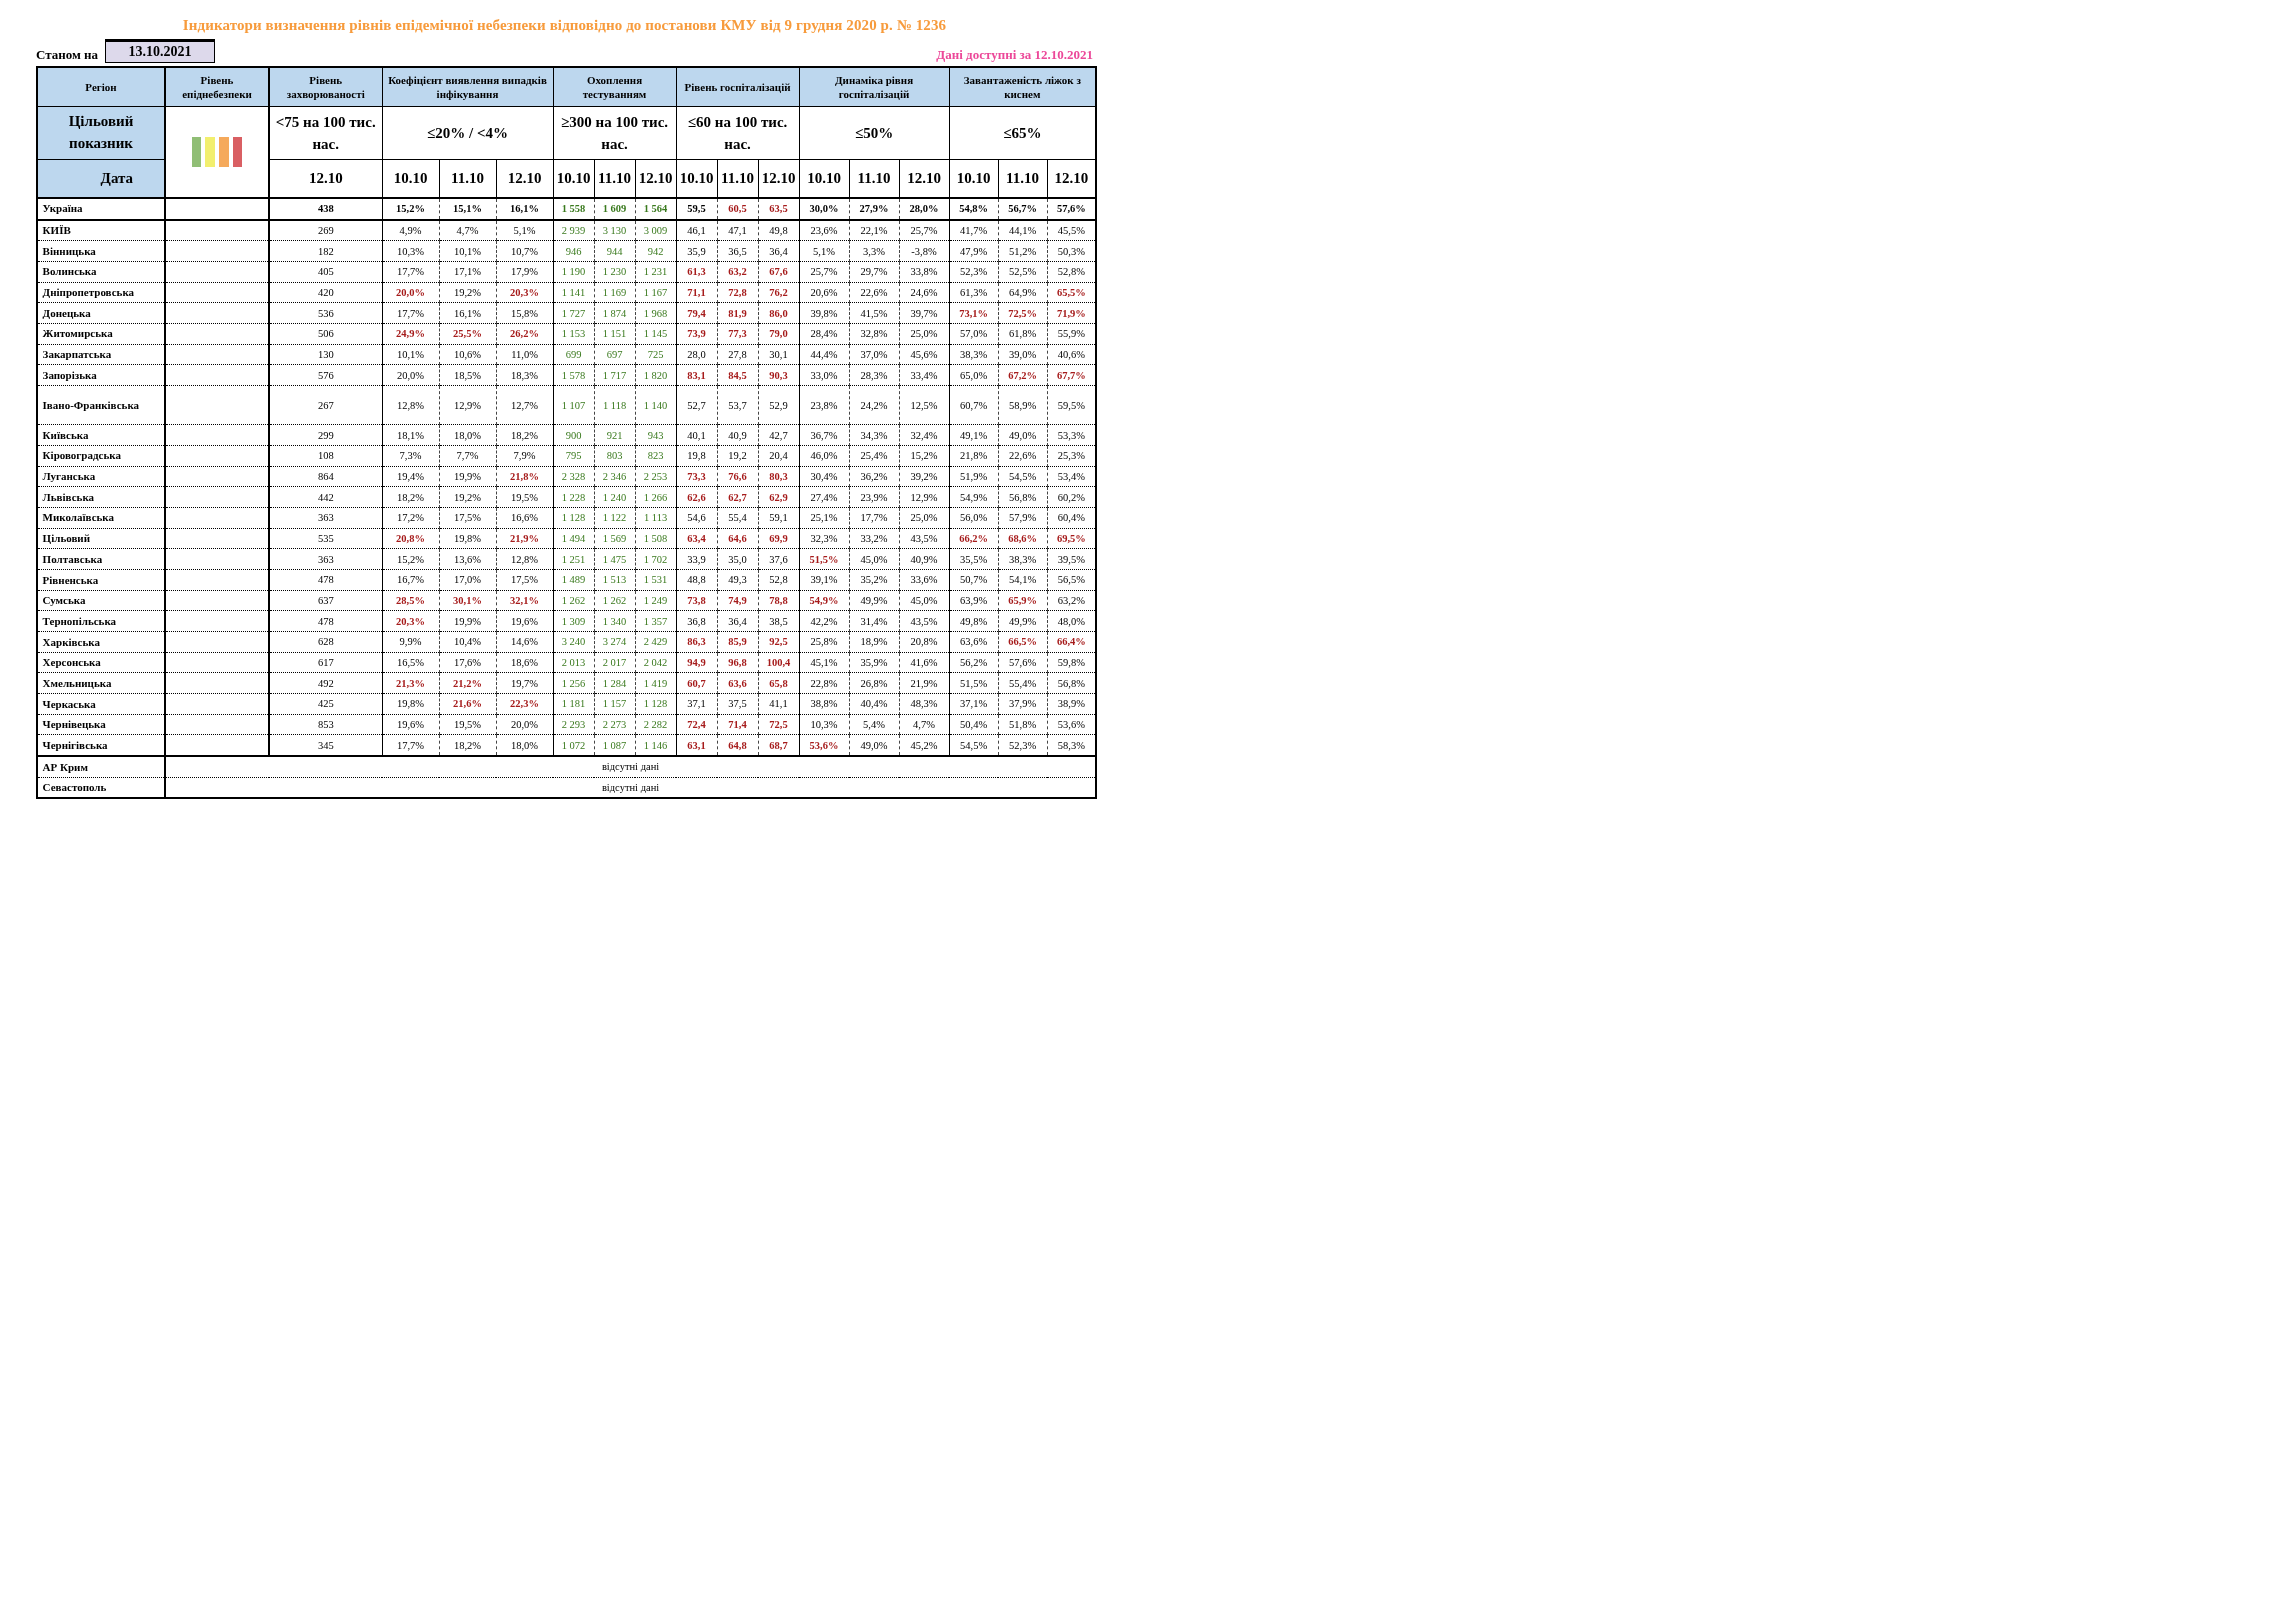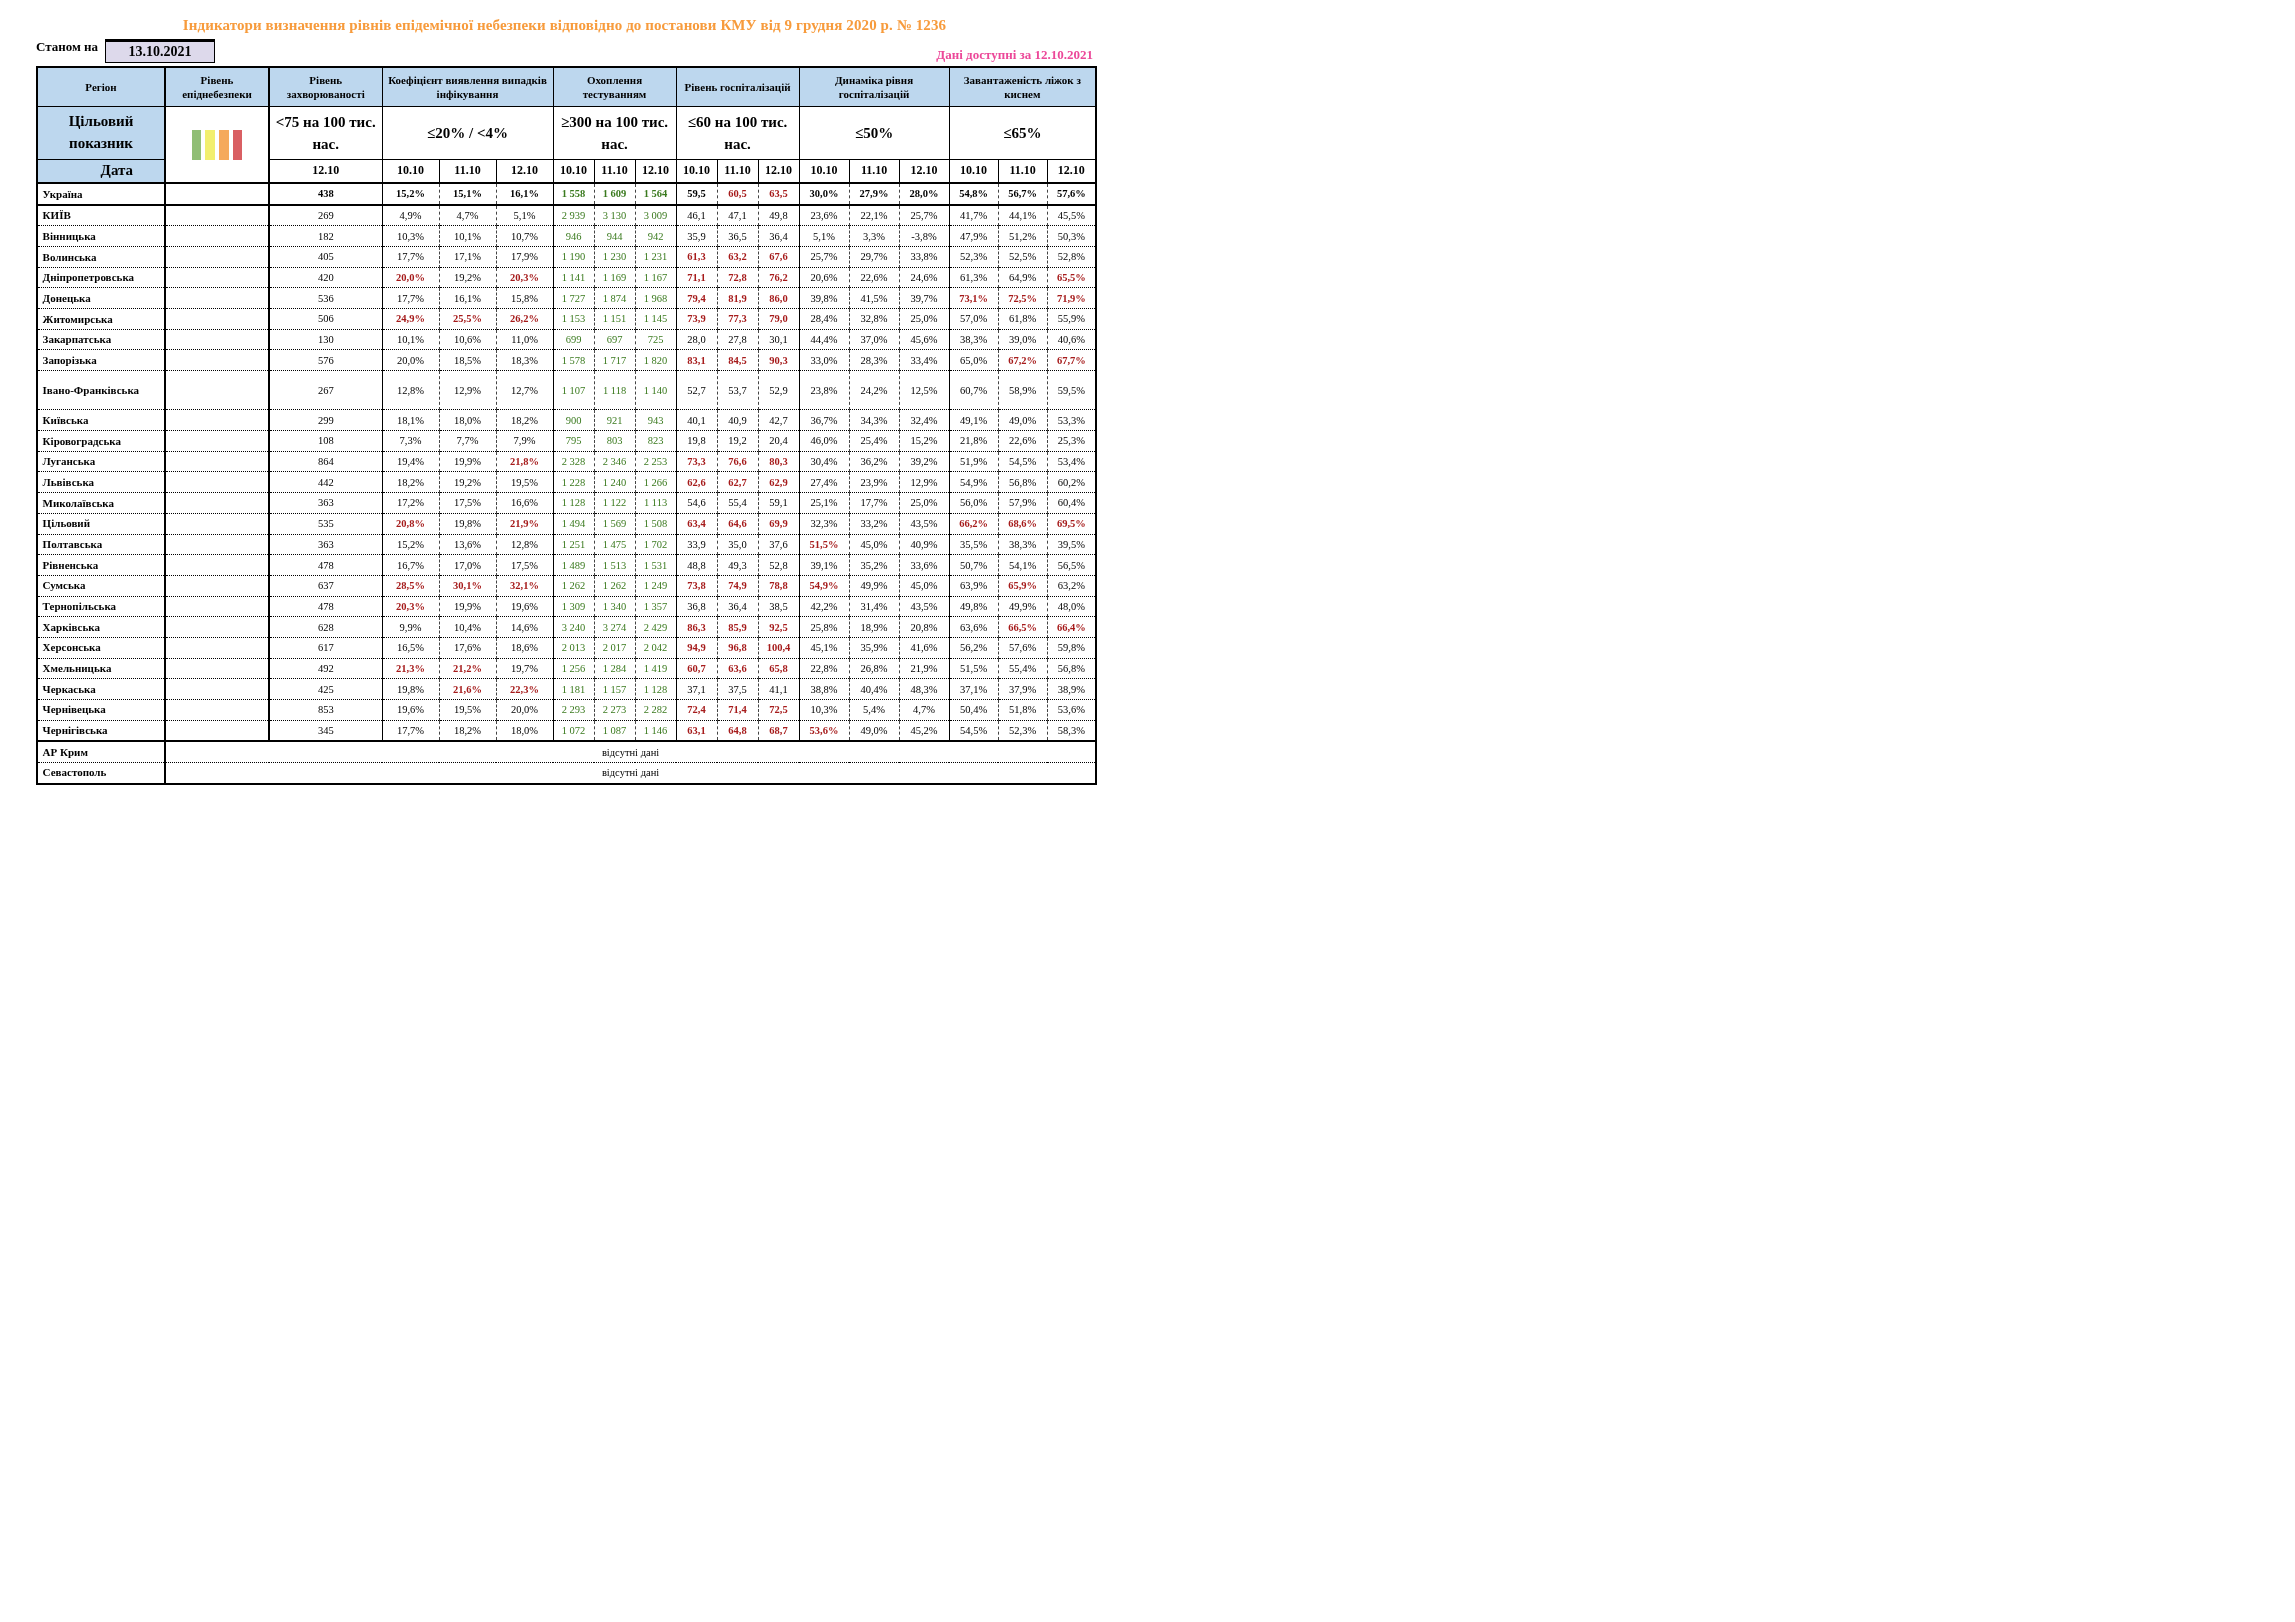--- a/index.html
+++ b/index.html
@@ -3,21 +3,21 @@
 <meta charset="utf-8">
 <style>
   html,body{margin:0;padding:0;background:#fff;}
   body{width:1147px;height:811px;overflow:hidden;font-family:"Liberation Serif",serif;
        -webkit-font-smoothing:antialiased;}
   .page{position:relative;width:1147px;height:811px;background:#fff;}
   .title{margin:17px 36px 0 36px;width:1057px;text-align:center;font-weight:bold;
          font-size:15px;color:var(--title-color,#F79B3C);letter-spacing:0.1px;}
   .topbar{margin:5.2px 36px 3.3px 36px;width:1057px;display:flex;justify-content:space-between;
           align-items:flex-end;}
-  .asof{display:flex;align-items:flex-start;gap:6.5px;font-size:13px;font-weight:bold;color:#000;}
+  .asof{display:flex;align-items:flex-end;gap:6.5px;font-size:13px;font-weight:bold;color:#000;}
   .asof-box{display:inline-block;min-width:85px;text-align:center;background:var(--asof-bg,#DDD9EB);
             border:1.3px solid #000;border-top:3.9px solid #000;padding:2px 11.8px;font-size:14px;}
   .avail{font-size:13px;font-weight:bold;color:#ec4899;white-space:pre;}
   table{margin-left:36px;border-collapse:collapse;table-layout:fixed;width:1057px;
         border:2px solid #000;}
   th,td{overflow:hidden;vertical-align:middle;}
   thead th,thead td{text-align:center;}
   .h1 th{background:var(--header-bg,#BDD7EE);font-size:11px;font-weight:bold;
          padding:4.6px 1.3px;line-height:1.3;border-left:1.3px solid #000;border-bottom:1.3px solid #000;}
   .h1 th.first{border-left:none;}
@@ -25,21 +25,21 @@
   .lbl{background:var(--header-bg,#BDD7EE);font-size:15px;font-weight:bold;padding:2.6px 1.3px;}
   .h2 .lbl{border-bottom:1.3px solid #000;line-height:1.45;}
   .h2 td.tgt{font-size:15px;font-weight:bold;padding:3.3px 1.3px;line-height:1.5;
              border-left:1.3px solid #000;border-bottom:1.3px solid #000;background:#fff;}
   .h2 td.heavy,.h3 td.heavy{border-left:2px solid #000;}
   .legend-cell{background:#fff;border-left:2px solid #000;border-bottom:2px solid #000;
                border-right:2px solid #000;}
   .legend{display:flex;justify-content:center;align-items:center;gap:3.9px;}
   .legend .bar{display:inline-block;width:9.8px;height:30px;}
   .h3 .lbl{border-bottom:2px solid #000;padding-left:33px;}
-  .h3 td.dt{font-size:12px;font-weight:bold;padding:2px 0;background:#fff;
+  .h3 td.dt{font-size:15px;font-weight:bold;padding:10px 0;background:#fff;
             border-left:0.7px solid #000;border-bottom:2px solid #000;}
   tr.body td{font-size:10.5px;text-align:center;height:18.3px;padding:0.7px 0;
              border-bottom:0.7px dotted #000;background:#fff;}
   tr.body td.region{text-align:left;padding-left:4.6px;font-weight:bold;font-size:11px;line-height:1.15;}
   tr.tall td{height:37px;}
   tr.bold td{font-weight:bold;}
   tr.thick td{border-bottom:2px solid #000;}
   td.level{border-left:2px solid #000;border-right:2px solid #000;}
   td.lv-yellow{background:var(--lv-yellow,#F2EF6E);}
   td.lv-orange{background:var(--lv-orange,#F5A95B);}

